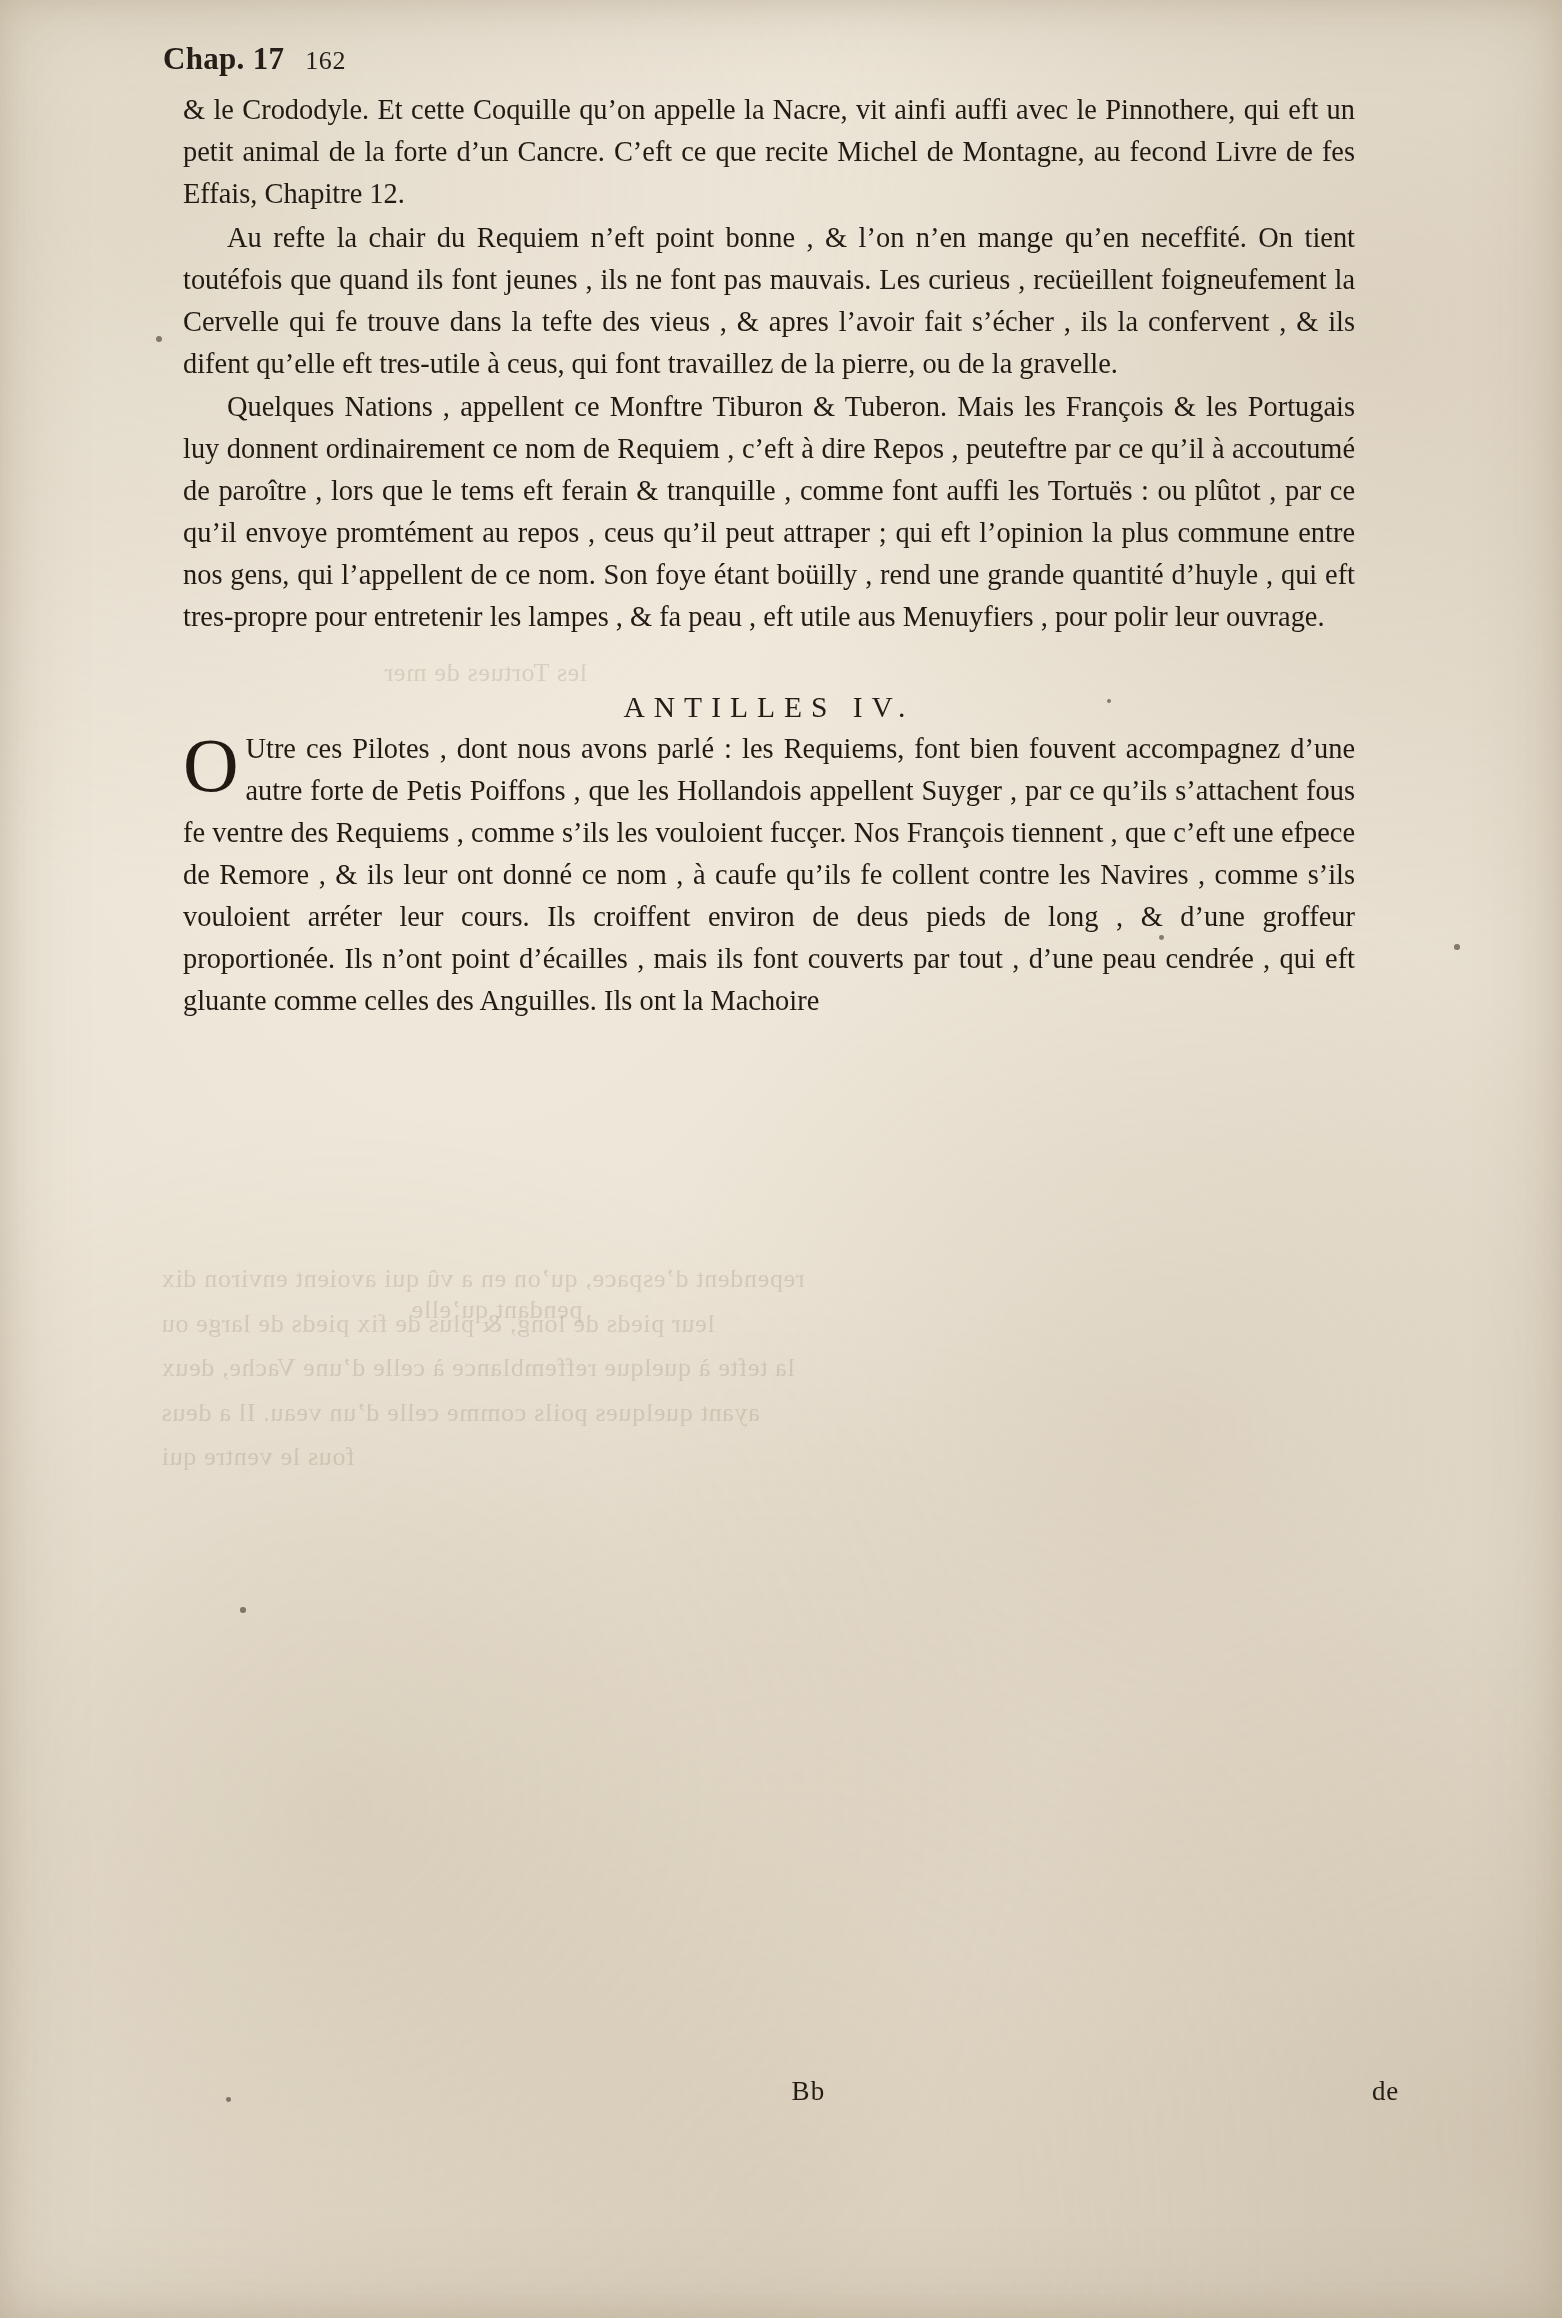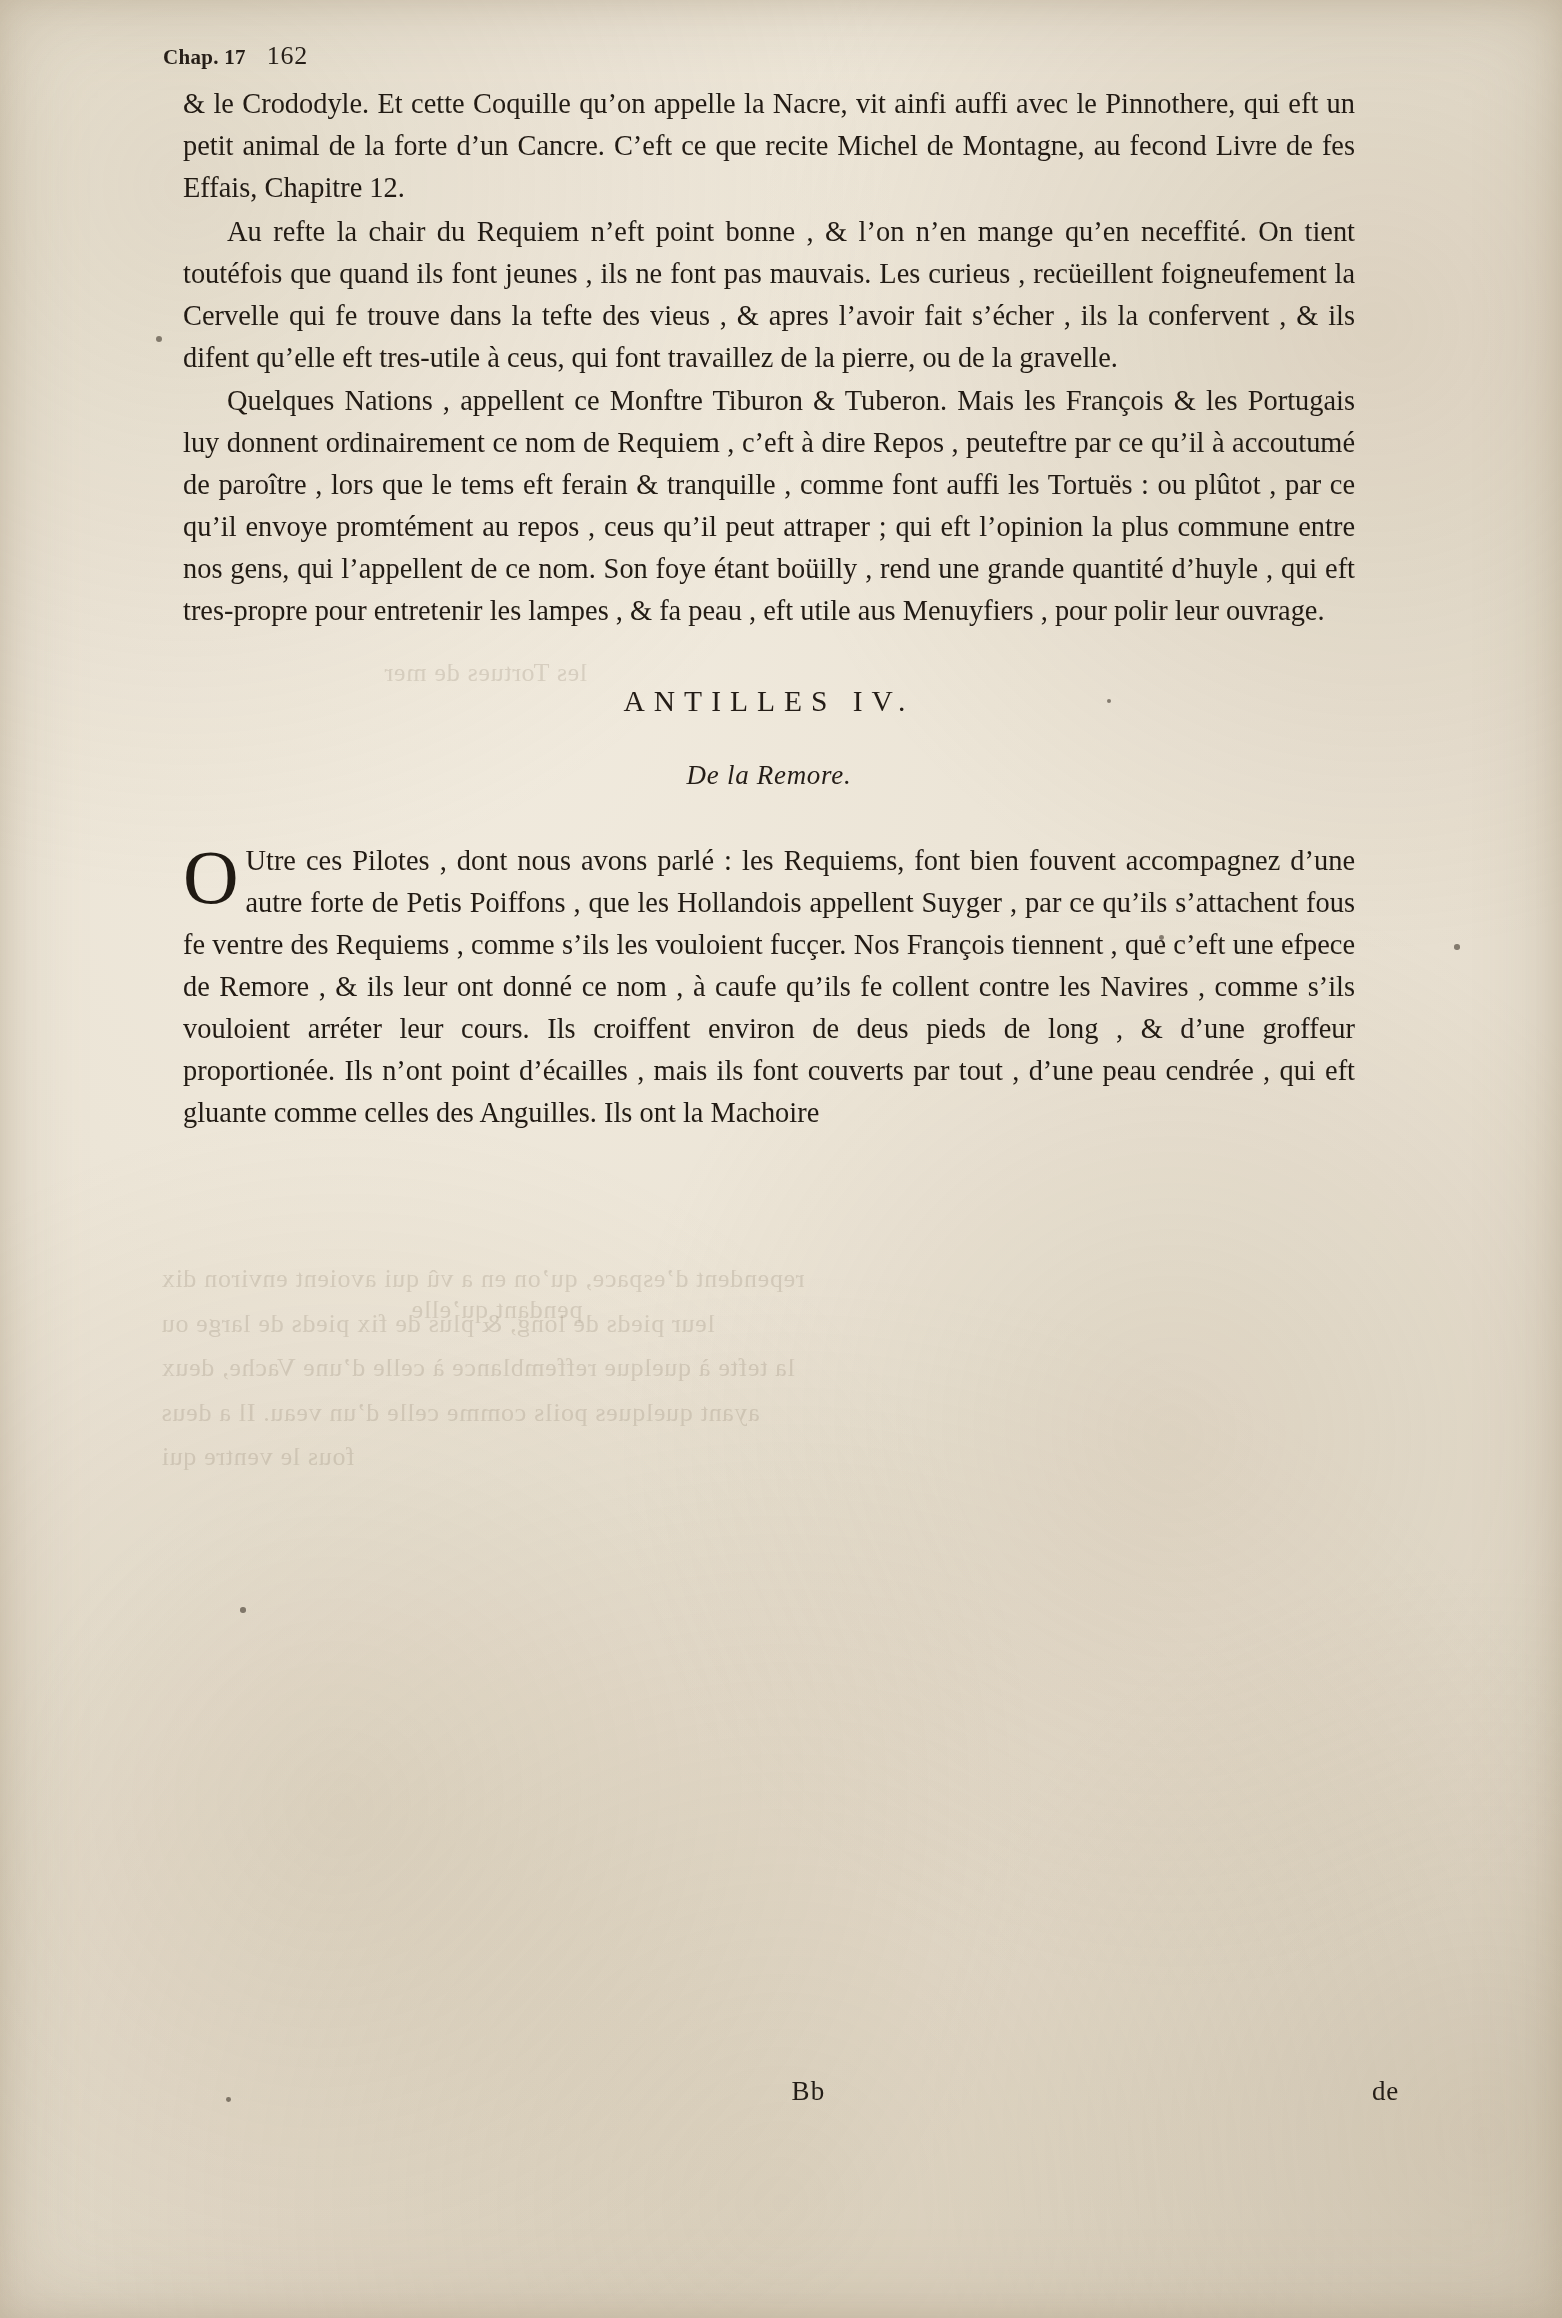--- a/index.html
+++ b/index.html
@@ -59,21 +59,21 @@
 
   
   .runhead {
     display: flex;
     align-items: baseline;
     width: 100%;
     margin-bottom: 12.3px;
     color: #241d17;
   }
   .runhead .chap {
-    font-size: 21px;
+    font-size: 31px;
     font-weight: 700;
     letter-spacing: 0.3px;
     white-space: nowrap;
   }
   .runhead .title {
     flex: 1;
     text-align: center;
     font-size: 29px;
     font-weight: 700;
     letter-spacing: 4.1px;
@@ -204,21 +204,20 @@
     </div>
 
     <div class="body">
       <div id="paras">
           <div class="para noindent"><span>&amp; le Crododyle.  Et cette Coquille qu’on appelle la Nacre, vit ainfi auffi avec le Pinnothere, qui eft un petit animal de la forte d’un Cancre.  C’eft ce que recite Michel de Montagne, au fecond Livre de fes Effais, Chapitre 12.</span></div>
           <div class="para"><span>Au refte la chair du Requiem n’eft point bonne , &amp; l’on n’en mange qu’en neceffité.  On tient toutéfois que quand ils font jeunes , ils ne font pas mauvais.  Les curieus , recüeillent foigneufement la Cervelle qui fe trouve dans la tefte des vieus , &amp; apres l’avoir fait s’écher , ils la confervent , &amp; ils difent qu’elle eft tres-utile à ceus, qui font travaillez de la pierre, ou de la gravelle.</span></div>
           <div class="para"><span>Quelques Nations , appellent ce Monftre </span><span class="it">Tiburon</span><span> &amp; </span><span class="it">Tuberon</span><span>. Mais les François &amp;  les Portugais luy donnent ordinairement ce nom de </span><span class="it">Requiem</span><span> , c’eft à dire </span><span class="it">Repos</span><span> , peuteftre par ce qu’il à accoutumé de paroître , lors que le tems eft ferain &amp; tranquille , comme font auffi les Tortuës : ou plûtot , par ce qu’il envoye promtément au repos , ceus qu’il peut attraper ; qui eft l’opinion la plus commune entre nos gens, qui l’appellent de ce nom.  Son foye étant boüilly , rend une grande quantité d’huyle , qui eft tres-propre pour entretenir les lampes , &amp;  fa peau , eft utile aus Menuyfiers , pour polir leur ouvrage.</span></div>
         </div>
 
       <div class="article-head">ANTILLES IV.</div>
-      <div class="article-sub">De la Remore.</div>
 
       <div class="para dropcap-para">
         <span class="dropcap">O</span>
         <span id="dropcap-text"><span>Utre ces </span><span class="it">Pilotes</span><span> , dont nous avons parlé : les </span><span class="it">Requiems</span><span>, font bien fouvent accompagnez d’une autre forte de Petis Poiffons , que les Hollandois appellent </span><span class="it">Suyger</span><span> , par ce qu’ils s’attachent fous fe ventre des Requiems , comme s’ils les vouloient fucçer.  Nos François tiennent , que c’eft une efpece de </span><span class="it">Remore</span><span> , &amp; ils leur ont donné ce nom , à caufe qu’ils fe collent contre les Navires , comme s’ils vouloient arréter leur cours.  Ils croiffent environ de deus pieds de long , &amp; d’une groffeur proportionée.  Ils n’ont point d’écailles , mais ils font couverts par tout , d’une peau cendrée , qui eft gluante comme celles des Anguilles.  Ils ont la Machoire</span></span>
       </div>
     </div>
   </div>
 
   <div class="footline">
     <div class="sig">Bb</div>

